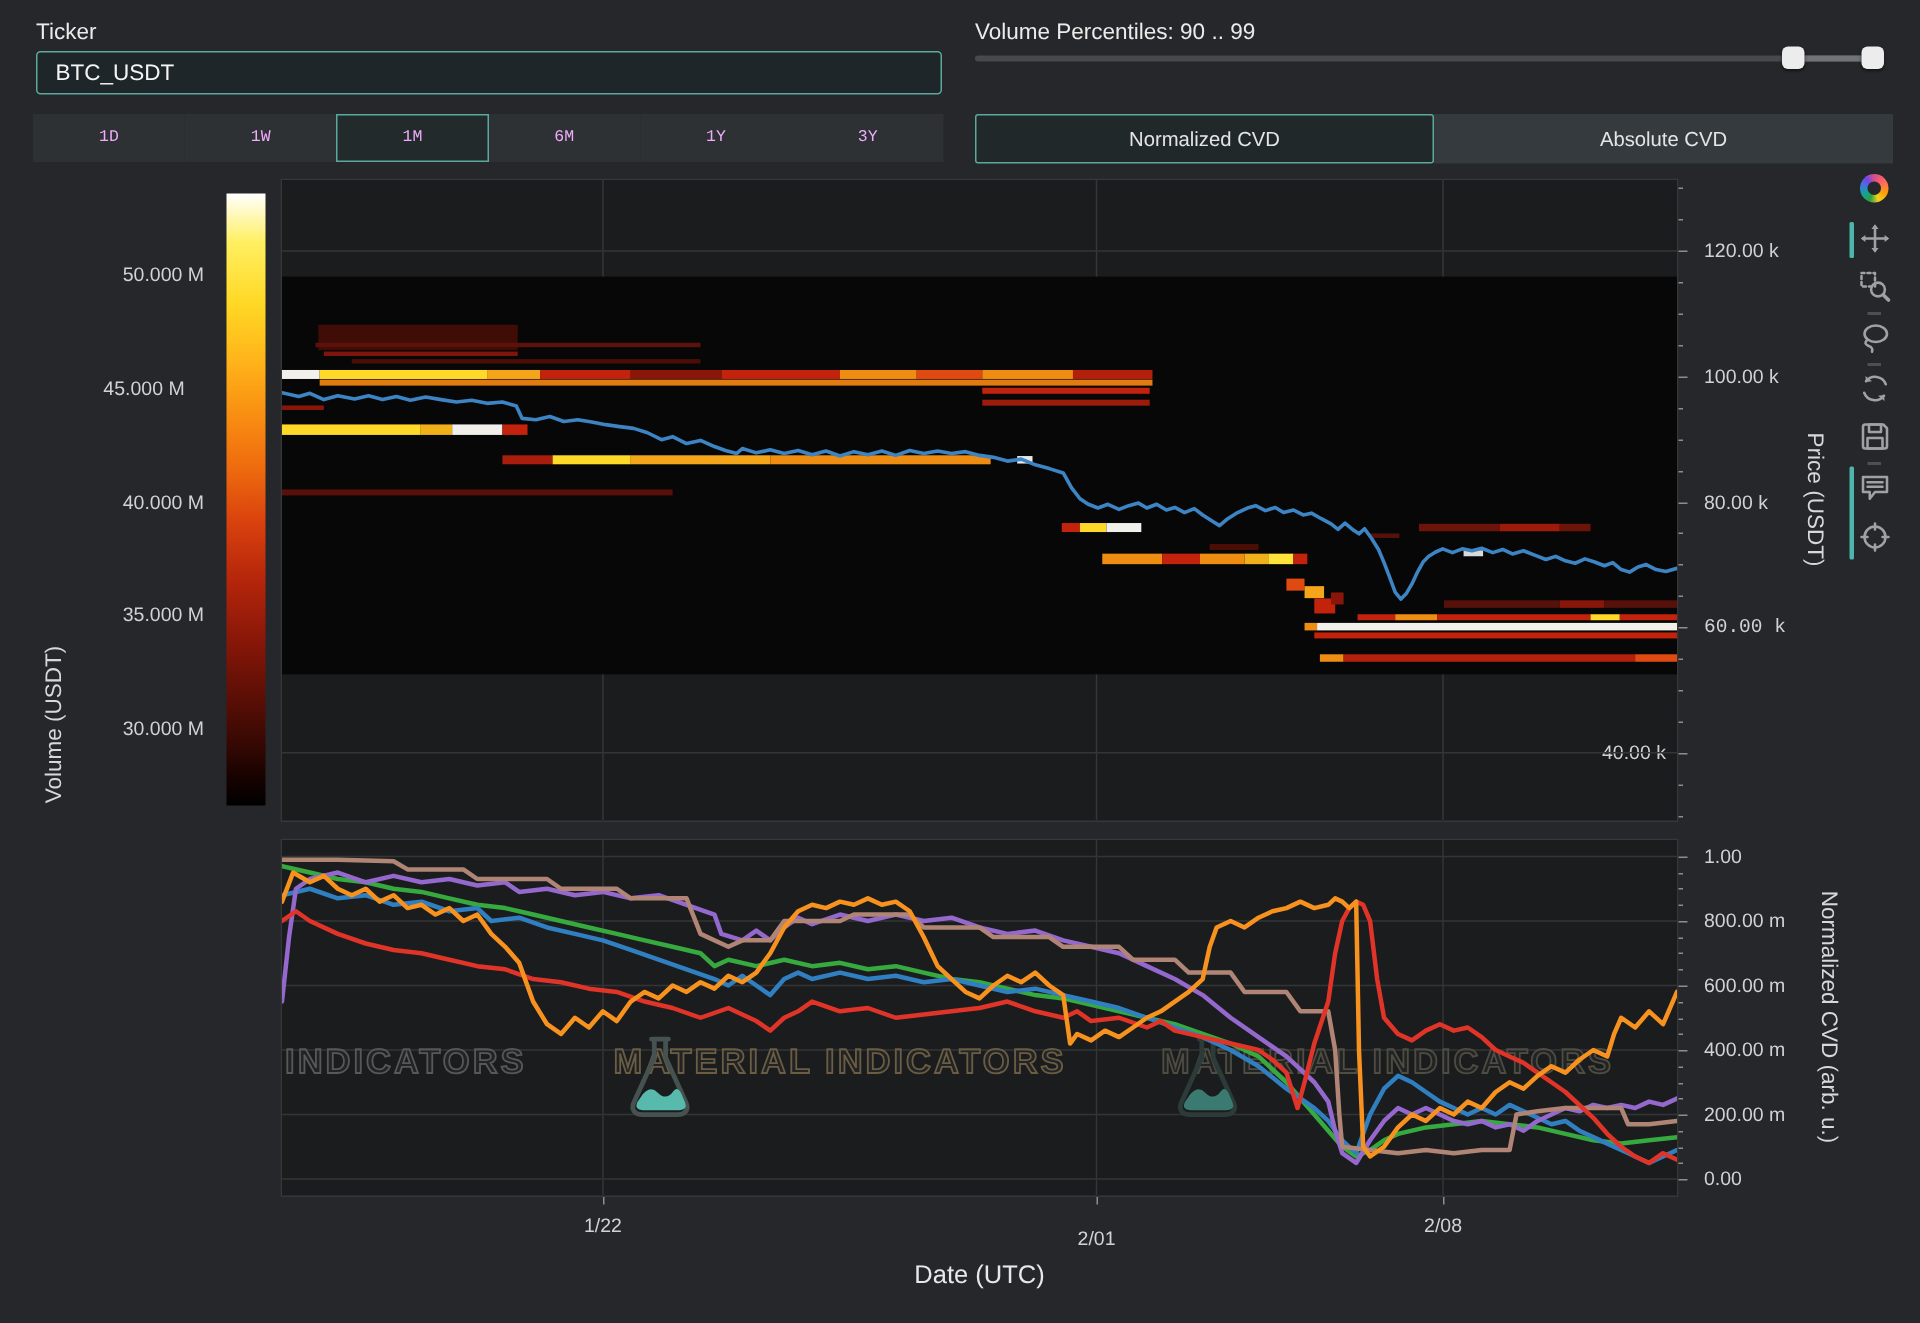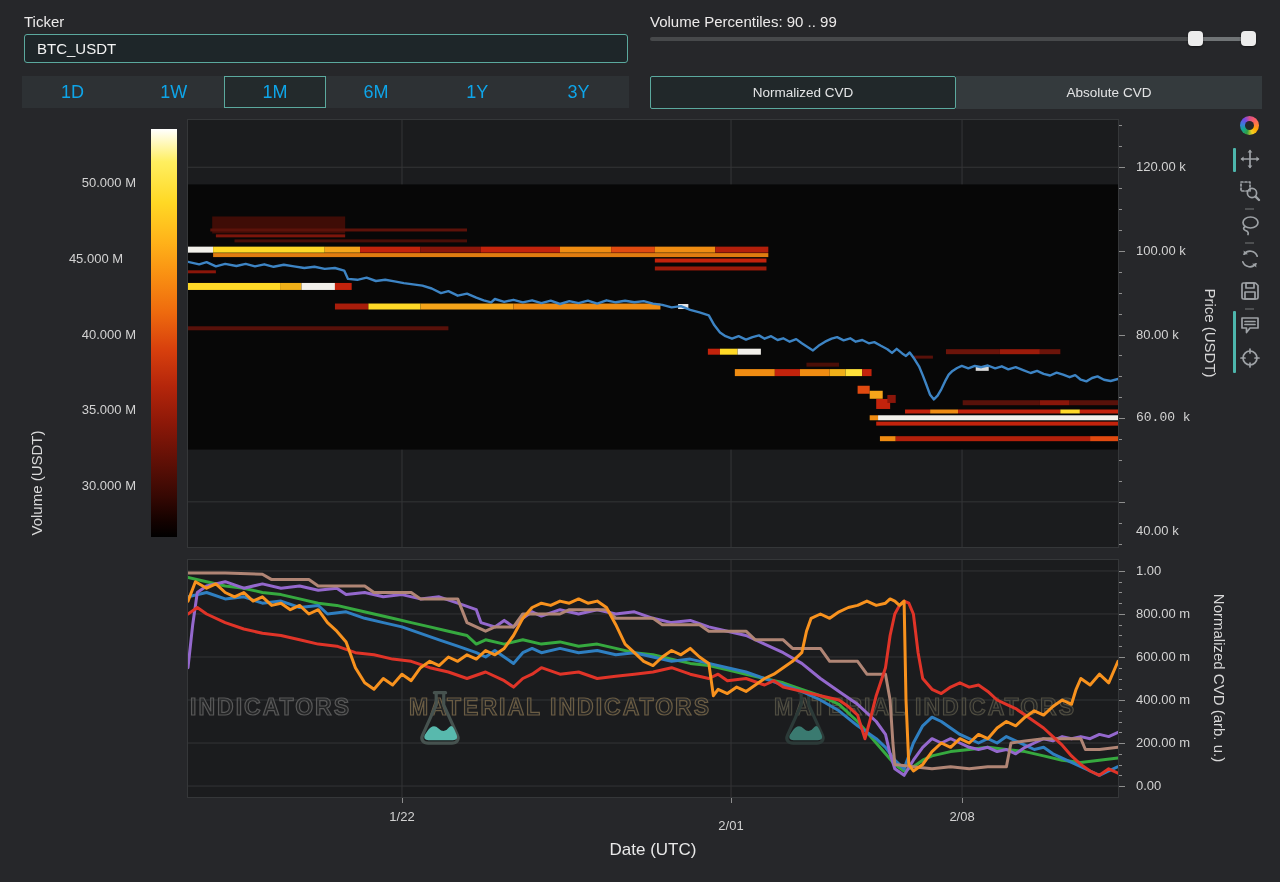--- a/index.html
+++ b/index.html
@@ -4,21 +4,21 @@
 <style>
   html,body{margin:0;padding:0;background:#1a1b1c;}
   #app{position:relative;width:1280px;height:882px;background:#26272a;overflow:hidden;
        font-family:"Liberation Sans",sans-serif;color:#e6e6e6;}
   .ctl-label{position:absolute;font-size:15px;color:#eceaea;}
   #ticker-input{position:absolute;left:24px;top:34px;width:604px;height:29px;box-sizing:border-box;
        background:#1e2629;border:1px solid #5ba99e;border-radius:3px;color:#f4f4f4;font-size:15px;
        padding:0 12px;font-family:"Liberation Sans",sans-serif;outline:none;}
   #tf-group{position:absolute;left:22px;top:76px;width:607px;height:32px;display:flex;}
   .tf-btn{flex:1;display:flex;align-items:center;justify-content:center;background:#2d3134;
-       color:#0ea5e9;font-size:18px;border:1px solid transparent;cursor:pointer;}
+       color:#f0abfc;font-size:11px;border:1px solid transparent;cursor:pointer;font-family:Liberation Mono, monospace;}
   .tf-btn.selected{background:#232a2c;border:1px solid #5ba99e;border-radius:0;}
   #slider-track{position:absolute;left:650px;top:37px;width:605px;height:4px;background:#47494b;border-radius:2px;}
   #slider-range{position:absolute;top:0;height:4px;background:#707476;}
   .slider-handle{position:absolute;top:-6px;width:15px;height:15px;background:#ececec;border-radius:4px;
        box-shadow:0 1px 2px rgba(0,0,0,.5);cursor:pointer;}
   #cvd-group{position:absolute;left:650px;top:76px;width:612px;height:33px;display:flex;}
   .cvd-btn{flex:1;display:flex;align-items:center;justify-content:center;font-size:13.5px;color:#e3e4e5;
        background:#343a3d;border:1px solid transparent;cursor:pointer;}
   .cvd-btn.selected{background:#21282a;border:1px solid #5ba99e;border-radius:2px;}
   .plot{position:absolute;background:#1b1c1e;border:1px solid #353739;overflow:hidden;}
@@ -283,21 +283,21 @@
   </div>
 
 <div class="tick-label" style="left: 1136px; top: 159.259px;">120.00 k</div>
     <div class="tick-mark" style="left: 1119px; top: 167.259px; width: 6px; height: 1px;"></div>
     <div class="tick-label" style="left: 1136px; top: 242.902px;">100.00 k</div>
     <div class="tick-mark" style="left: 1119px; top: 250.902px; width: 6px; height: 1px;"></div>
     <div class="tick-label" style="left: 1136px; top: 326.546px;">80.00 k</div>
     <div class="tick-mark" style="left: 1119px; top: 334.546px; width: 6px; height: 1px;"></div>
     <div class="tick-label" style="left: 1136px; top: 410.189px; font-family: Liberation Mono, monospace;">60.00 k</div>
     <div class="tick-mark" style="left: 1119px; top: 418.189px; width: 6px; height: 1px;"></div>
-    <div class="tick-label" style="left: 1136px; top: 493.833px; margin-top: 29px;">40.00 k</div>
+    <div class="tick-label" style="left: 1068px; top: 493.833px;">40.00 k</div>
     <div class="tick-mark" style="left: 1119px; top: 501.833px; width: 6px; height: 1px;"></div>
     <div class="tick-mark" style="left: 1119px; top: 543.654px; width: 3px; height: 1px;"></div>
     <div class="tick-mark" style="left: 1119px; top: 522.743px; width: 3px; height: 1px;"></div>
     <div class="tick-mark" style="left: 1119px; top: 480.922px; width: 3px; height: 1px;"></div>
     <div class="tick-mark" style="left: 1119px; top: 460.011px; width: 3px; height: 1px;"></div>
     <div class="tick-mark" style="left: 1119px; top: 439.1px; width: 3px; height: 1px;"></div>
     <div class="tick-mark" style="left: 1119px; top: 397.278px; width: 3px; height: 1px;"></div>
     <div class="tick-mark" style="left: 1119px; top: 376.367px; width: 3px; height: 1px;"></div>
     <div class="tick-mark" style="left: 1119px; top: 355.456px; width: 3px; height: 1px;"></div>
     <div class="tick-mark" style="left: 1119px; top: 313.635px; width: 3px; height: 1px;"></div>

